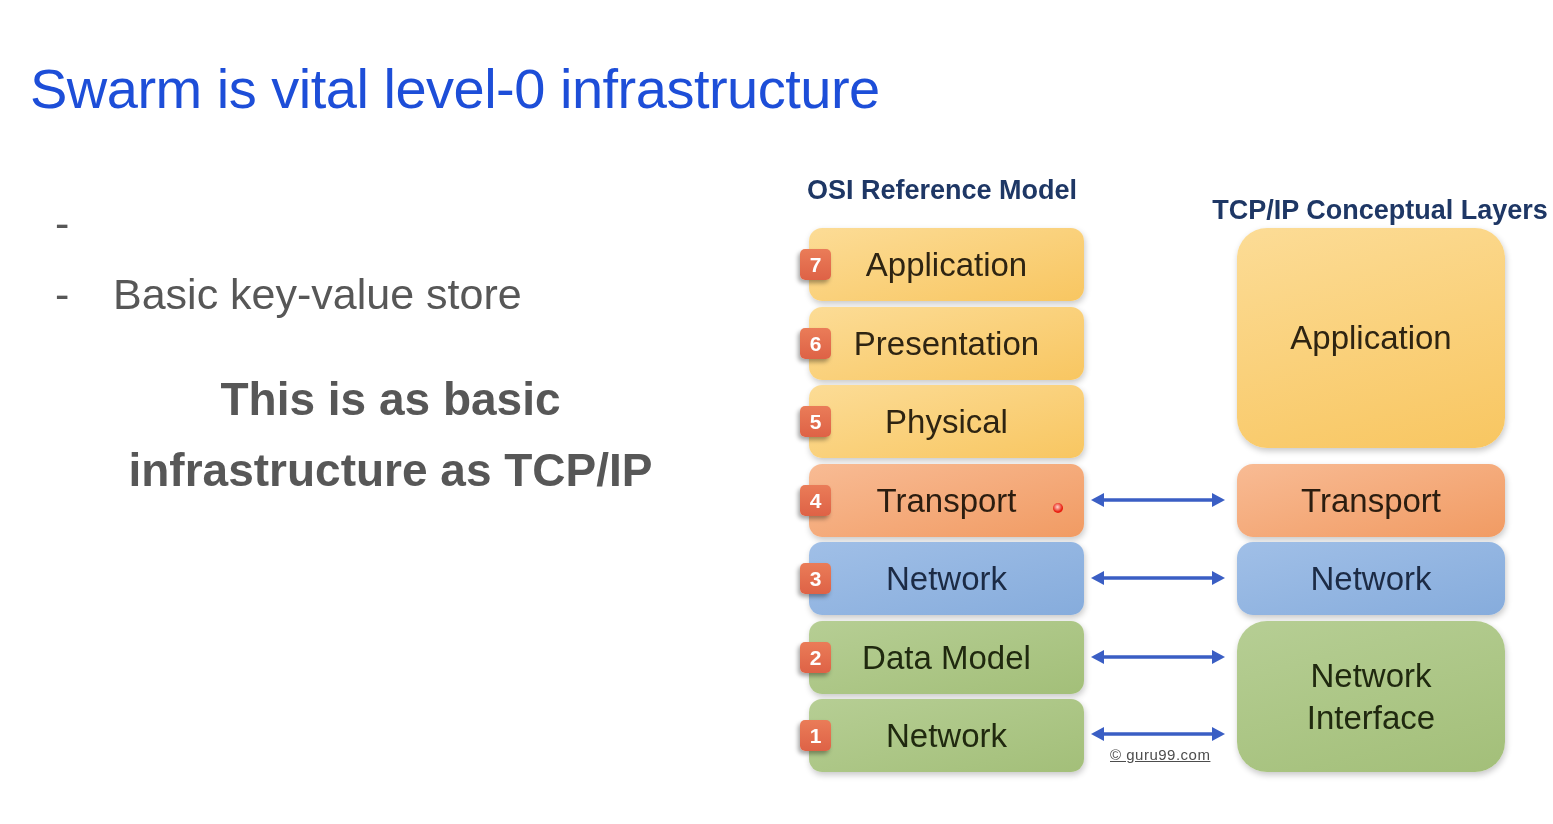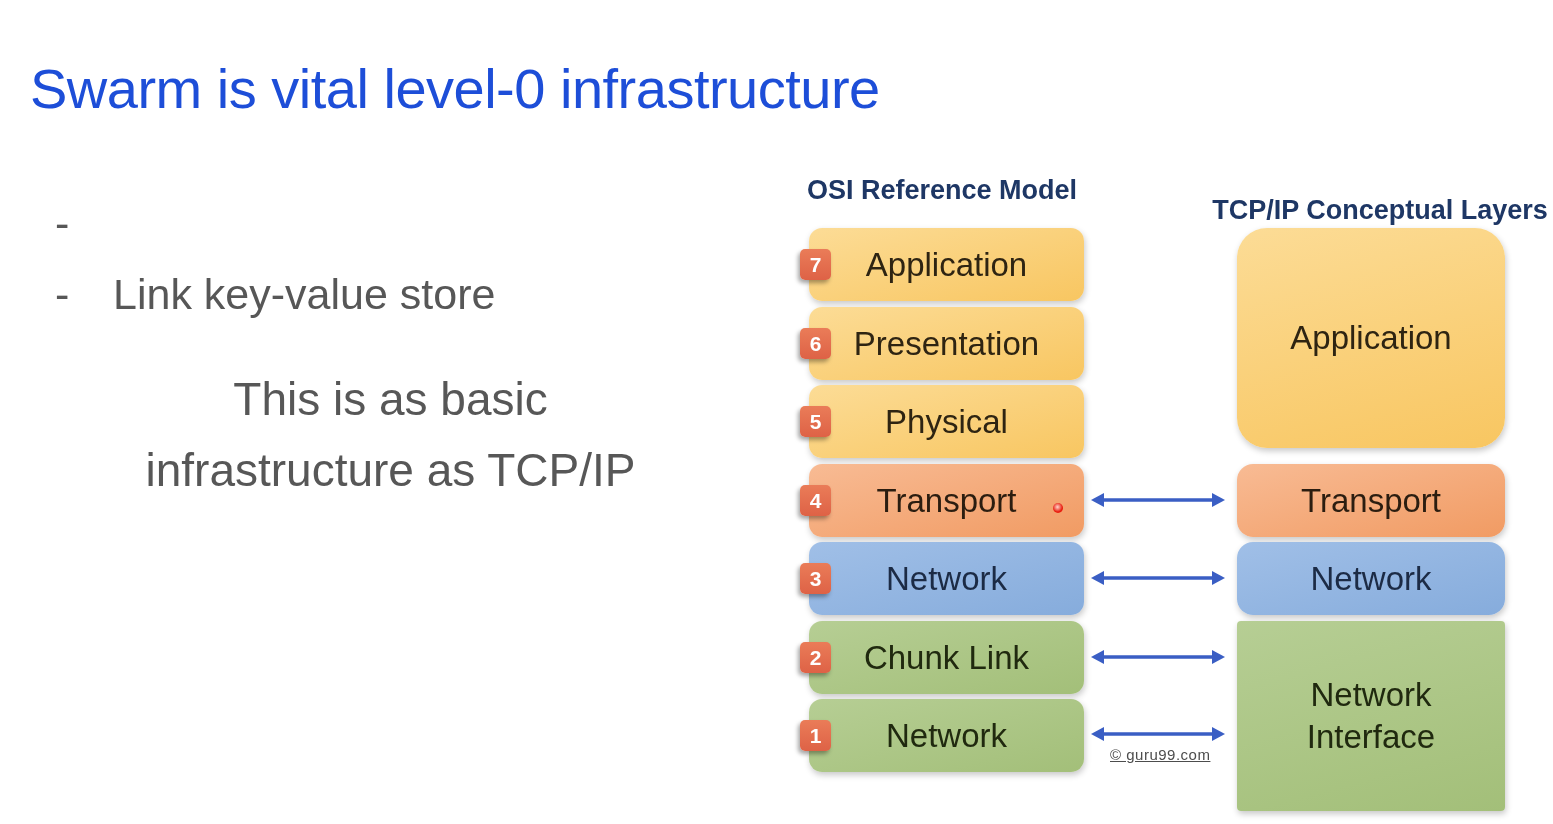--- a/index.html
+++ b/index.html
@@ -14,21 +14,21 @@
   .title{
     position:absolute;left:30px;top:44px;
     font-size:56px;font-weight:400;color:#1d4ed8;
     white-space:nowrap;letter-spacing:-0.5px;margin-top:12px;
   }
   .bullets{position:absolute;left:55px;top:188px;color:#575757;font-size:43px;}
   .bullet{display:flex;height:71px;align-items:center;}
   .bullet .dash{width:58px;flex:0 0 58px;}
   .emphasis{
     position:absolute;left:58px;top:364px;width:665px;
-    text-align:center;font-size:46px;font-weight:normal;color:#575757;
+    text-align:center;font-size:46px;font-weight:bold;color:#575757;
     line-height:71px;
   }
   
   .diagram{position:absolute;left:0;top:0;width:1553px;height:824px;}
   .hdr{
     position:absolute;top:175px;height:30px;
     font-size:27px;font-weight:bold;color:var(--header,#1E3765);
     text-align:center;white-space:nowrap;
   }
   .hdr-left{left:798px;width:288px;}
@@ -77,21 +77,21 @@
 <div id="slide">
 
   <div class="title">Swarm is vital level-0 infrastructure</div>
 
   <div class="bullets">
     <div class="bullet">
       <span class="dash">-</span>
     </div>
     <div class="bullet">
       <span class="dash">-</span>
-      <span>Link key-value store</span>
+      <span>Basic key-value store</span>
     </div>
   </div>
 
   <div class="emphasis">
     <div>This is as basic</div>
     <div>infrastructure as TCP/IP</div>
   </div>
 
   <div class="diagram">
 
@@ -113,37 +113,37 @@
     <div class="lbox osi salmon" style="top:464px">
       <span class="badge">4</span>
       <span>Transport</span>
     </div>
     <div class="lbox osi blue" style="top:542px">
       <span class="badge">3</span>
       <span>Network</span>
     </div>
     <div class="lbox osi green" style="top:621px">
       <span class="badge">2</span>
-      <span>Chunk Link</span>
+      <span>Data Model</span>
     </div>
     <div class="lbox osi green" style="top:699px">
       <span class="badge">1</span>
       <span>Network</span>
     </div>
 
     <div class="lbox tcp yellow" style="top:228px;height:220px;border-radius:30px;">
       <span>Application</span>
     </div>
     <div class="lbox tcp salmon" style="top:464px;height:73px;">
       <span>Transport</span>
     </div>
     <div class="lbox tcp blue" style="top:542px;height:73px;">
       <span>Network</span>
     </div>
-    <div class="lbox tcp green" style="top:621px;height:190px;border-radius:4px;">
+    <div class="lbox tcp green" style="top:621px;height:151px;border-radius:30px;">
       <span class="wrap-label">Network Interface</span>
     </div>
 
     <svg class="arrow" style="top:491px" viewBox="0 0 134 18">
       <line x1="11" y1="9" x2="123" y2="9"></line>
       <polygon points="13,2 0,9 13,16"></polygon>
       <polygon points="121,2 134,9 121,16"></polygon>
     </svg>
     <svg class="arrow" style="top:569px" viewBox="0 0 134 18">
       <line x1="11" y1="9" x2="123" y2="9"></line>

